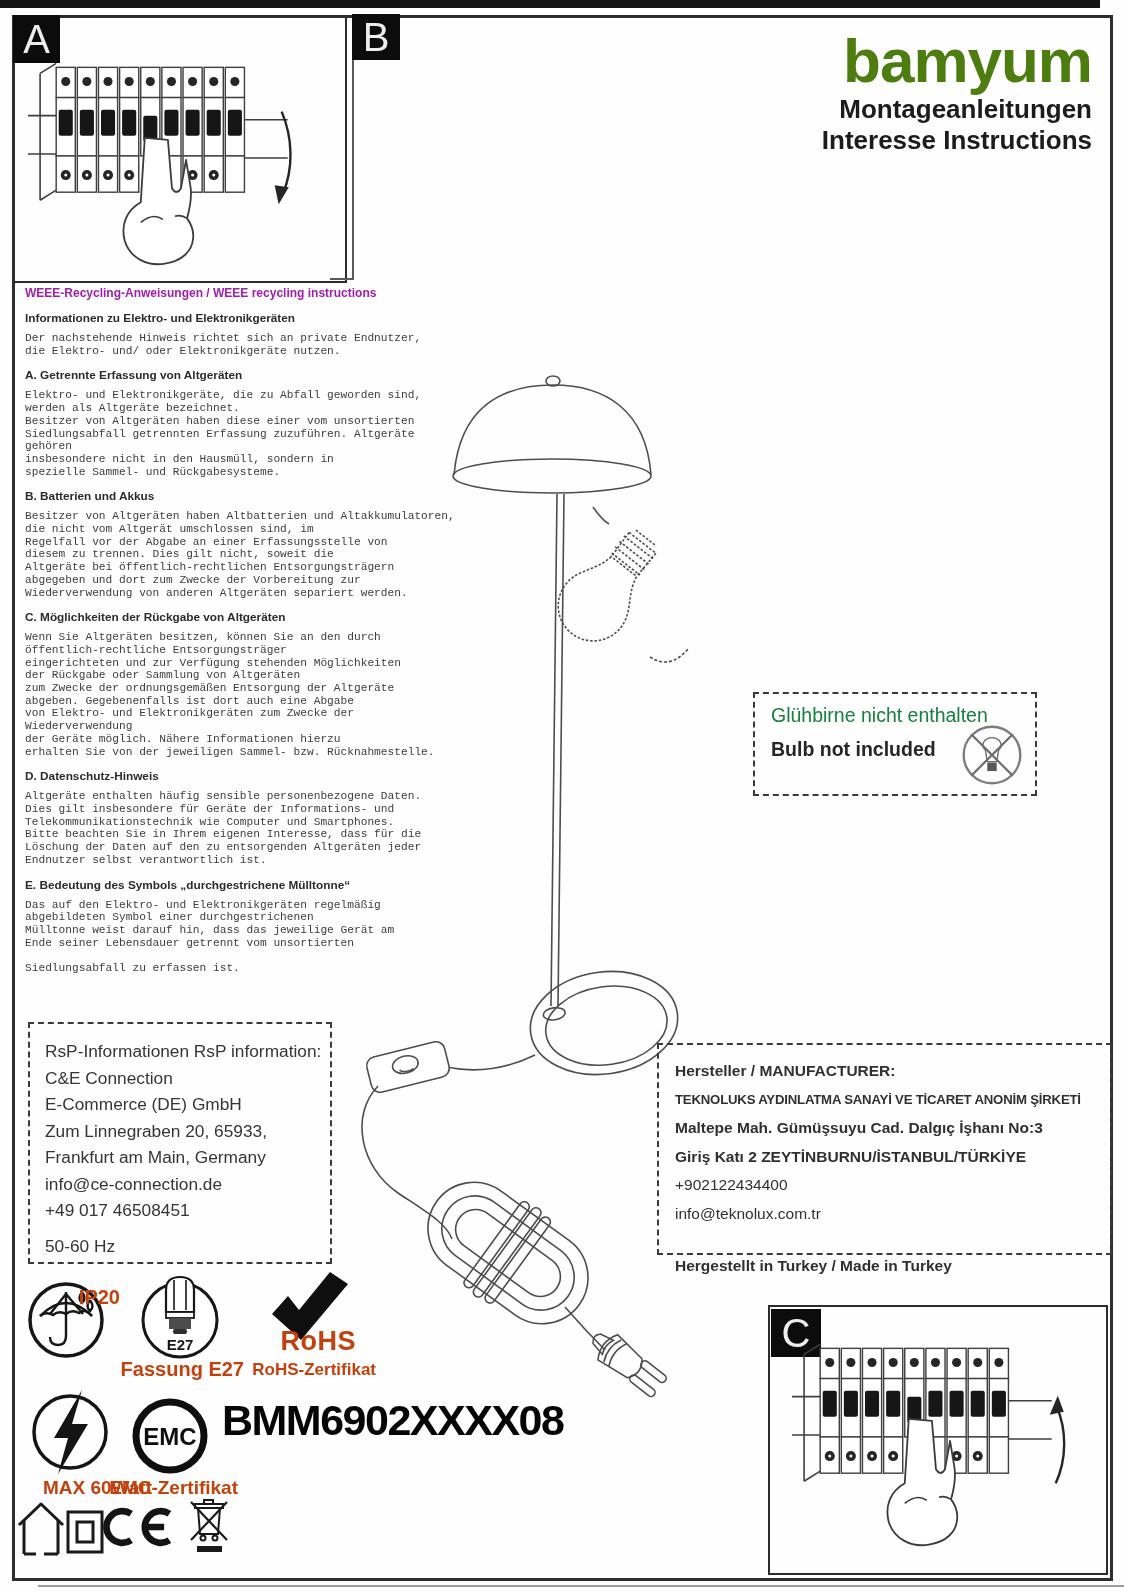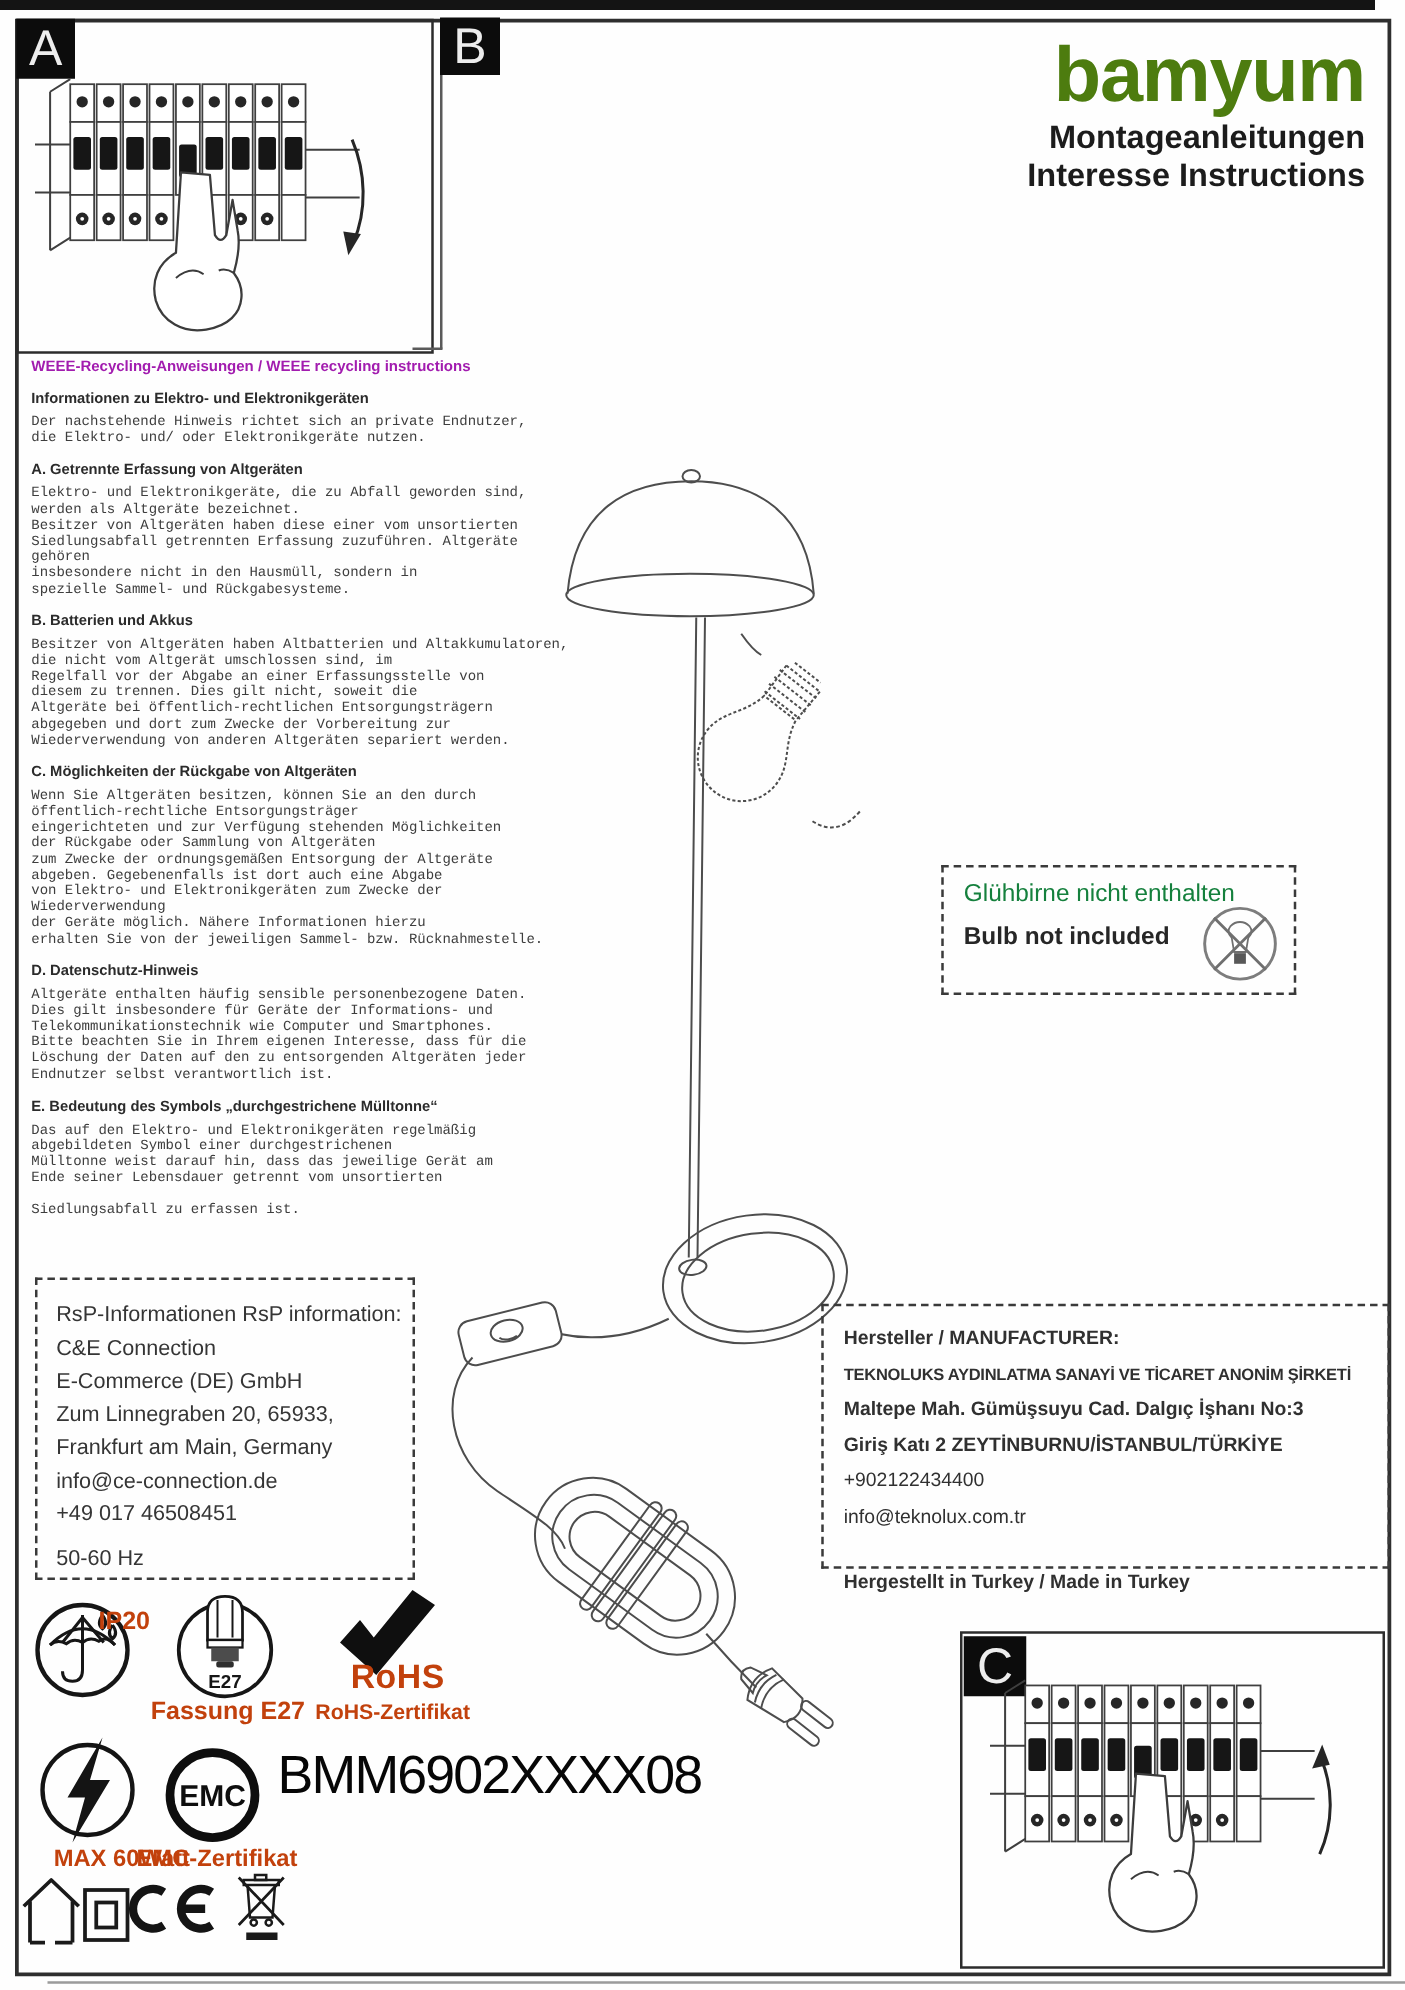--- a/index.html
+++ b/index.html
@@ -40,21 +40,21 @@
   .rsp .gap{margin-top:9px;}
 
   .manu{left:657px;top:1043px;width:455px;height:212px;padding:12px 0 0 16px;box-sizing:border-box;}
   .manu .line{font-size:15.5px;line-height:28.5px;color:#303030;}
   .manu .b{font-weight:700;}
   .manu .fit{font-size:13.2px;letter-spacing:-0.2px;}
   .manu .made{margin-top:24px;}
 
   .cert-label{position:absolute;text-align:right;font-weight:700;color:#c2410c;}
   .rohs-word{left:276px;top:1326px;width:80px;font-size:27px;letter-spacing:0.5px;}
-  .model{left:222px;top:1396px;font-size:43px;font-weight:400;letter-spacing:-1.5px;color:#060606;}
+  .model{left:222px;top:1396px;font-size:43px;font-weight:700;letter-spacing:-1.5px;color:#060606;}
 
   svg{display:block;}
   .lineart{stroke:#4d4d4d;fill:none;stroke-width:1.6;}
 </style>
 </head>
 <body>
 
 <div class="page">
 
   <svg width="0" height="0" style="position:absolute">

